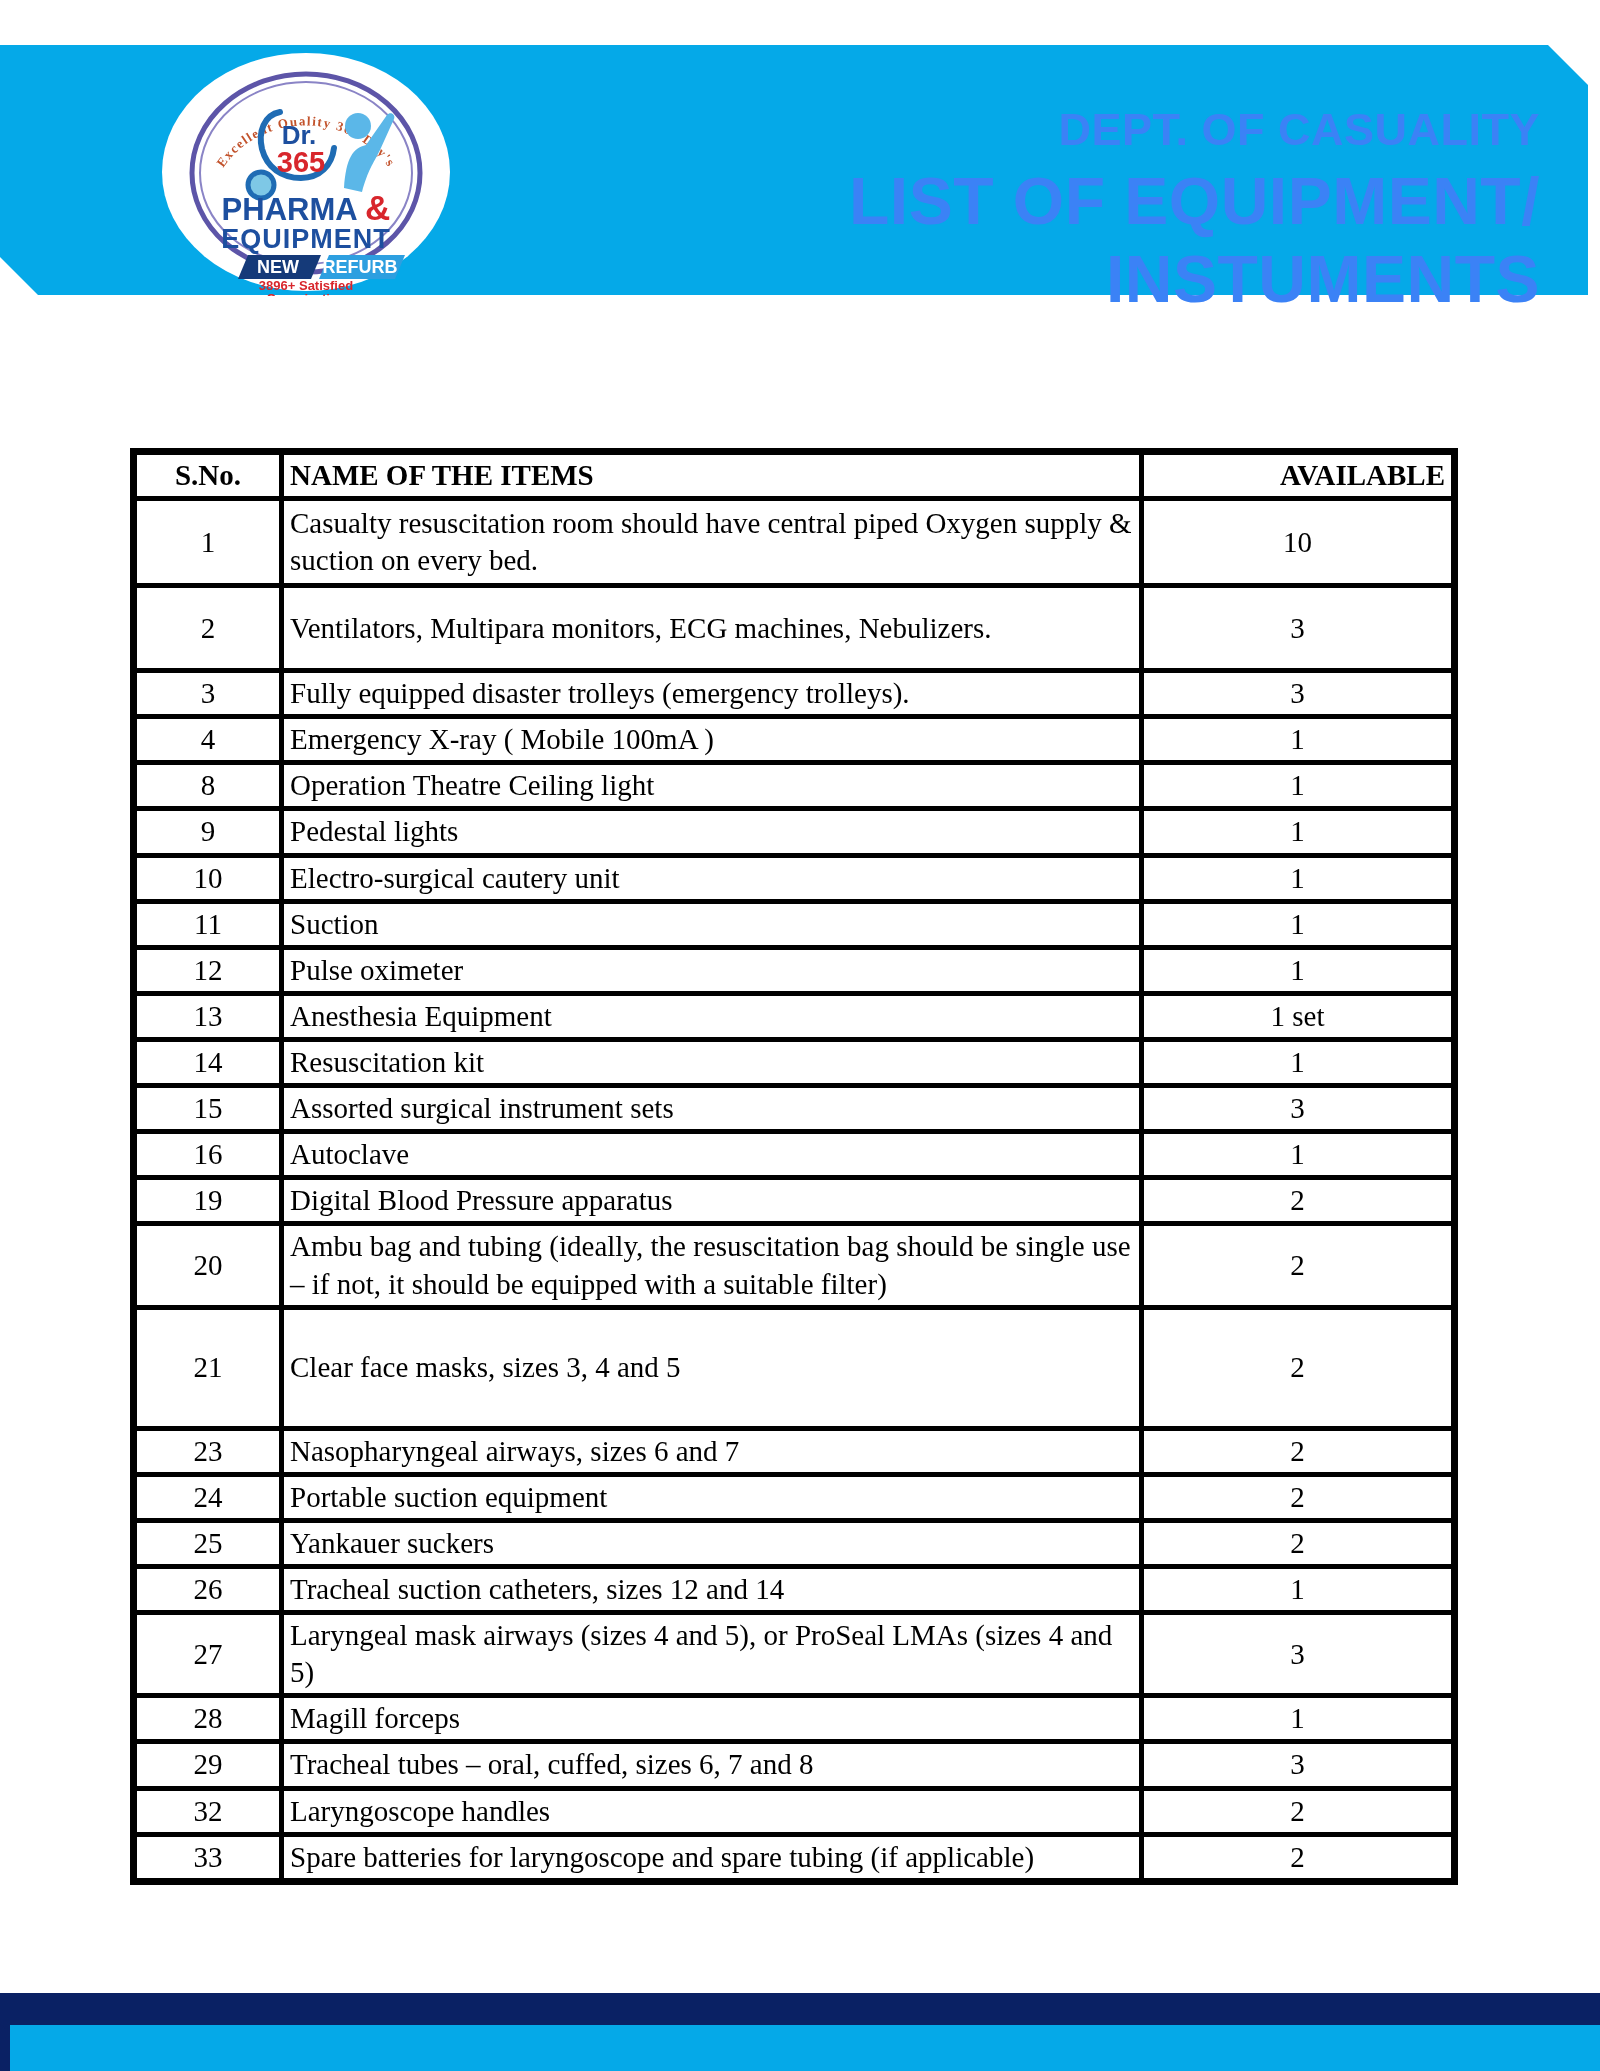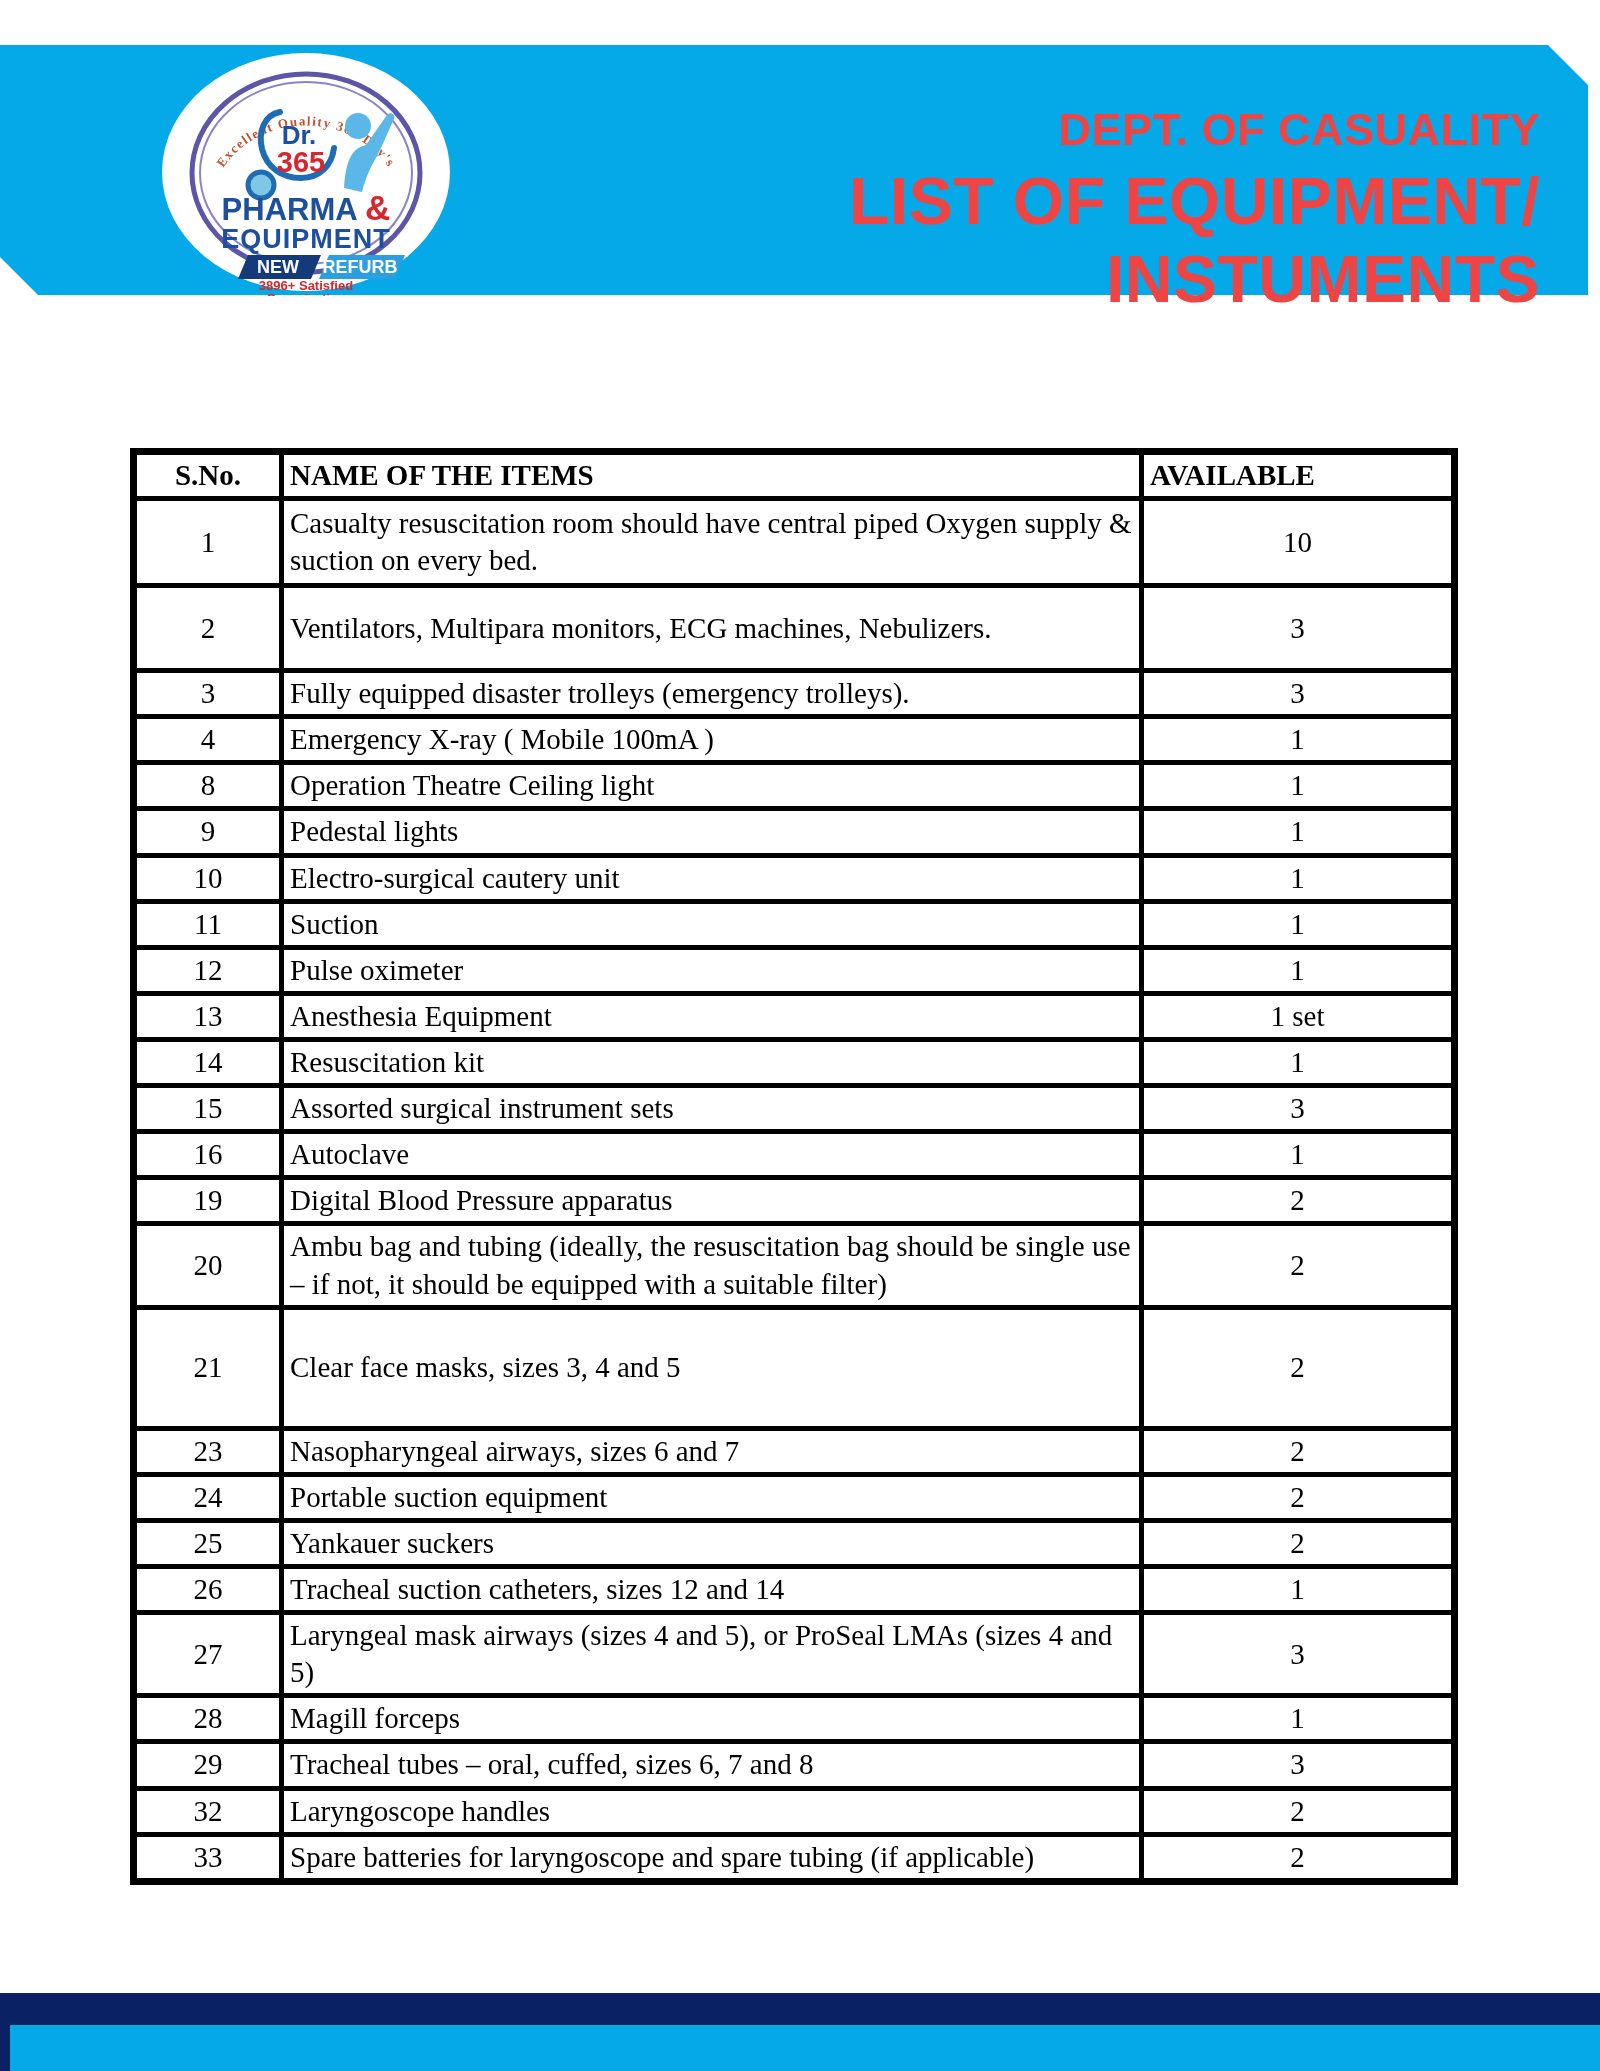--- a/index.html
+++ b/index.html
@@ -11,21 +11,21 @@
     font-family:"Liberation Serif", serif;
   }
   
   .banner{
     position:absolute;left:0;top:45px;width:1588px;height:250px;
     background:#05a9e8;
     clip-path:polygon(0 0,1548px 0,1588px 40px,1588px 250px,38px 250px,0 212px);
   }
   .title-block{
     position:absolute;right:60px;top:98px;width:900px;
-    text-align:right;color:#ef4444;
+    text-align:right;color:#3b82f6;
     font-family:"Liberation Sans", sans-serif;font-weight:bold;
   }
   .title-line1{font-size:45px;line-height:64px;letter-spacing:.5px;}
   .title-line2{font-size:66px;line-height:78px;letter-spacing:.5px;}
   .logo-wrap{position:absolute;left:160px;top:52px;width:292px;height:244px;}
   
   table.items{
     position:absolute;left:130px;top:448px;
     border-collapse:collapse;
     border:7px solid #000;
@@ -37,21 +37,21 @@
     color:#000;background:#fff;
     padding:2px 6px;
     height:36px;
     vertical-align:middle;
     overflow:hidden;
   }
   table.items th{font-weight:bold;height:34px;}
   th.col-sno, td.col-sno{width:130px;text-align:center;margin-top:8px;}
   th.col-name, td.col-name{width:843px;text-align:left;padding-left:10px;}
   th.col-avail, td.col-avail{width:295px;text-align:center;}
-  th.col-avail{text-align:left;}
+  th.col-avail{text-align:right;}
   
   tbody tr:nth-child(1) td{height:78px;}
   tbody tr:nth-child(2) td{height:76px;}
   tbody tr:nth-child(16) td{height:112px;}
   
   tbody tr:nth-child(26) td.col-sno{text-align:center;padding-left:10px;}
   
   .footer-navy{
     position:absolute;left:0;top:1993px;width:1600px;height:78px;
     background:#0a2164;

